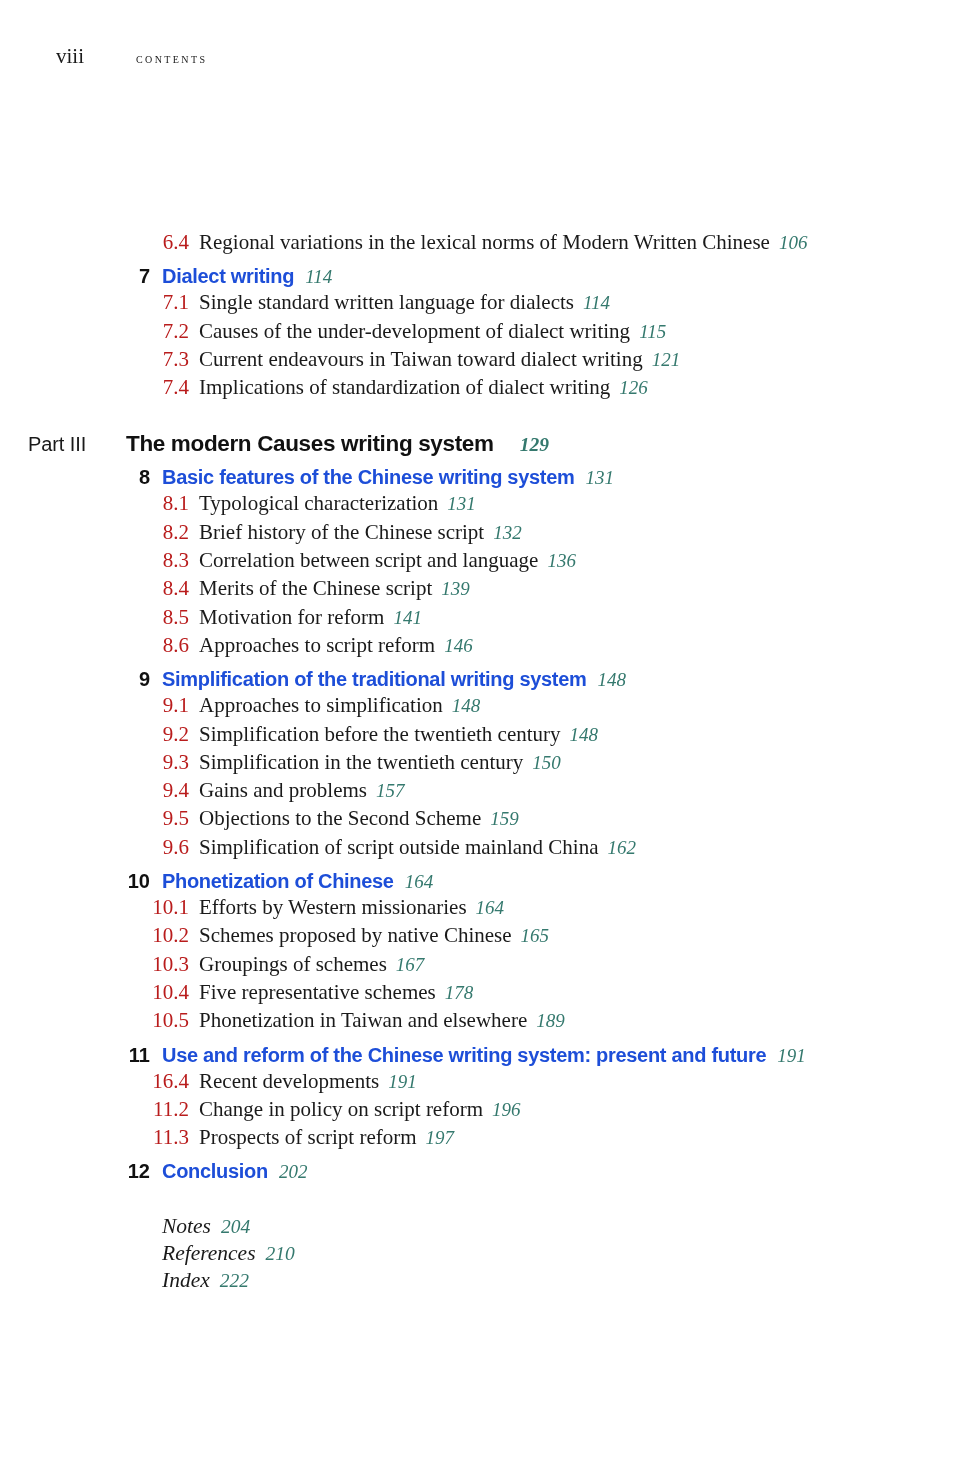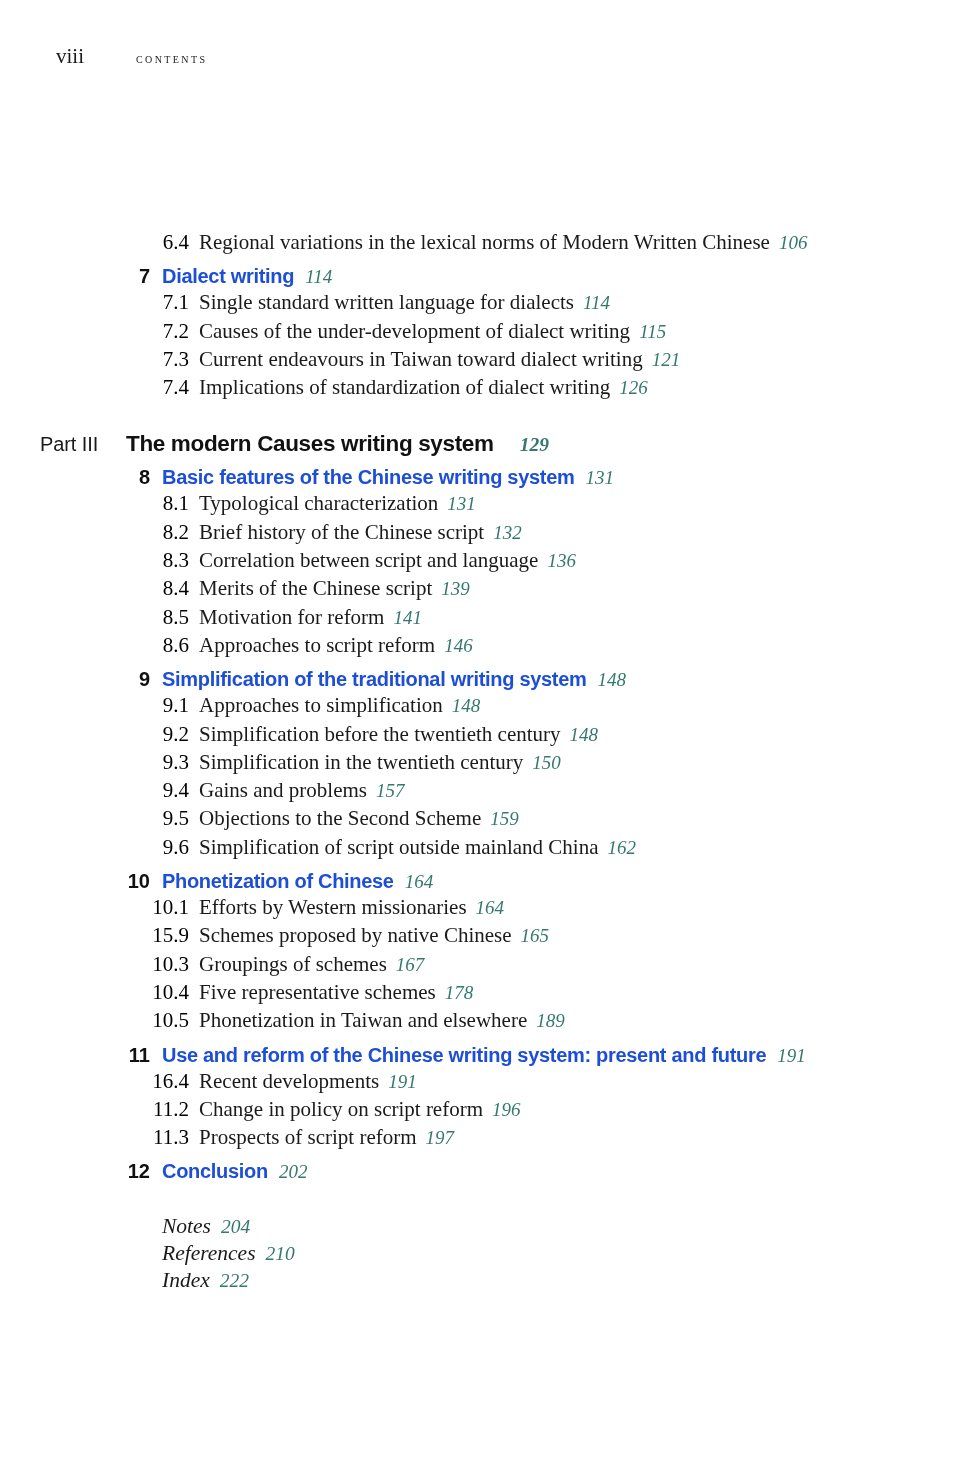--- a/index.html
+++ b/index.html
@@ -62,21 +62,21 @@
     width: 960px;
   }
 
   
   .row-part {
     margin-top: 30px;
     margin-bottom: 2px;
   }
   .part-label {
     width: 126px;
-    padding-left: 40px;
+    padding-left: 28px;
     box-sizing: border-box;
     font-family: "Liberation Sans", "DejaVu Sans", sans-serif;
     font-size: 20px;
     font-weight: 400;
     color: #1a1a1a;
     letter-spacing: -0.1px;
   }
   .part-title {
     font-family: "Liberation Sans", "DejaVu Sans", sans-serif;
     font-size: 22.5px;
@@ -112,21 +112,21 @@
   .row-section {
     margin-top: 1px;
   }
   .sec-num {
     width: 199px;
     padding-right: 10px;
     box-sizing: border-box;
     text-align: right;
     font-family: "Liberation Serif", "DejaVu Serif", serif;
     font-size: 21px;
-    color: #000000;
+    color: #b91c1c;
   }
   .sec-body {
     width: 700px;
     font-family: "Liberation Serif", "DejaVu Serif", serif;
     font-size: 21px;
     line-height: 1.30;
     color: #1a1a1a;
   }
   .sec-title {
     font-family: "Liberation Serif", "DejaVu Serif", serif;
@@ -285,21 +285,21 @@
     <div class="row row-chapter">
       <span class="chap-num">10</span>
       <span class="chap-title">Phonetization of Chinese</span>
       <span class="pg pg-chap">164</span>
     </div>
     <div class="row row-section">
       <span class="sec-num">10.1</span>
       <span class="sec-body"><span class="sec-title">Efforts by Western missionaries</span><span class="pg pg-sec">164</span></span>
     </div>
     <div class="row row-section">
-      <span class="sec-num">15.9</span>
+      <span class="sec-num">10.2</span>
       <span class="sec-body"><span class="sec-title">Schemes proposed by native Chinese</span><span class="pg pg-sec">165</span></span>
     </div>
     <div class="row row-section">
       <span class="sec-num">10.3</span>
       <span class="sec-body"><span class="sec-title">Groupings of schemes</span><span class="pg pg-sec">167</span></span>
     </div>
     <div class="row row-section">
       <span class="sec-num">10.4</span>
       <span class="sec-body"><span class="sec-title">Five representative schemes</span><span class="pg pg-sec">178</span></span>
     </div>

